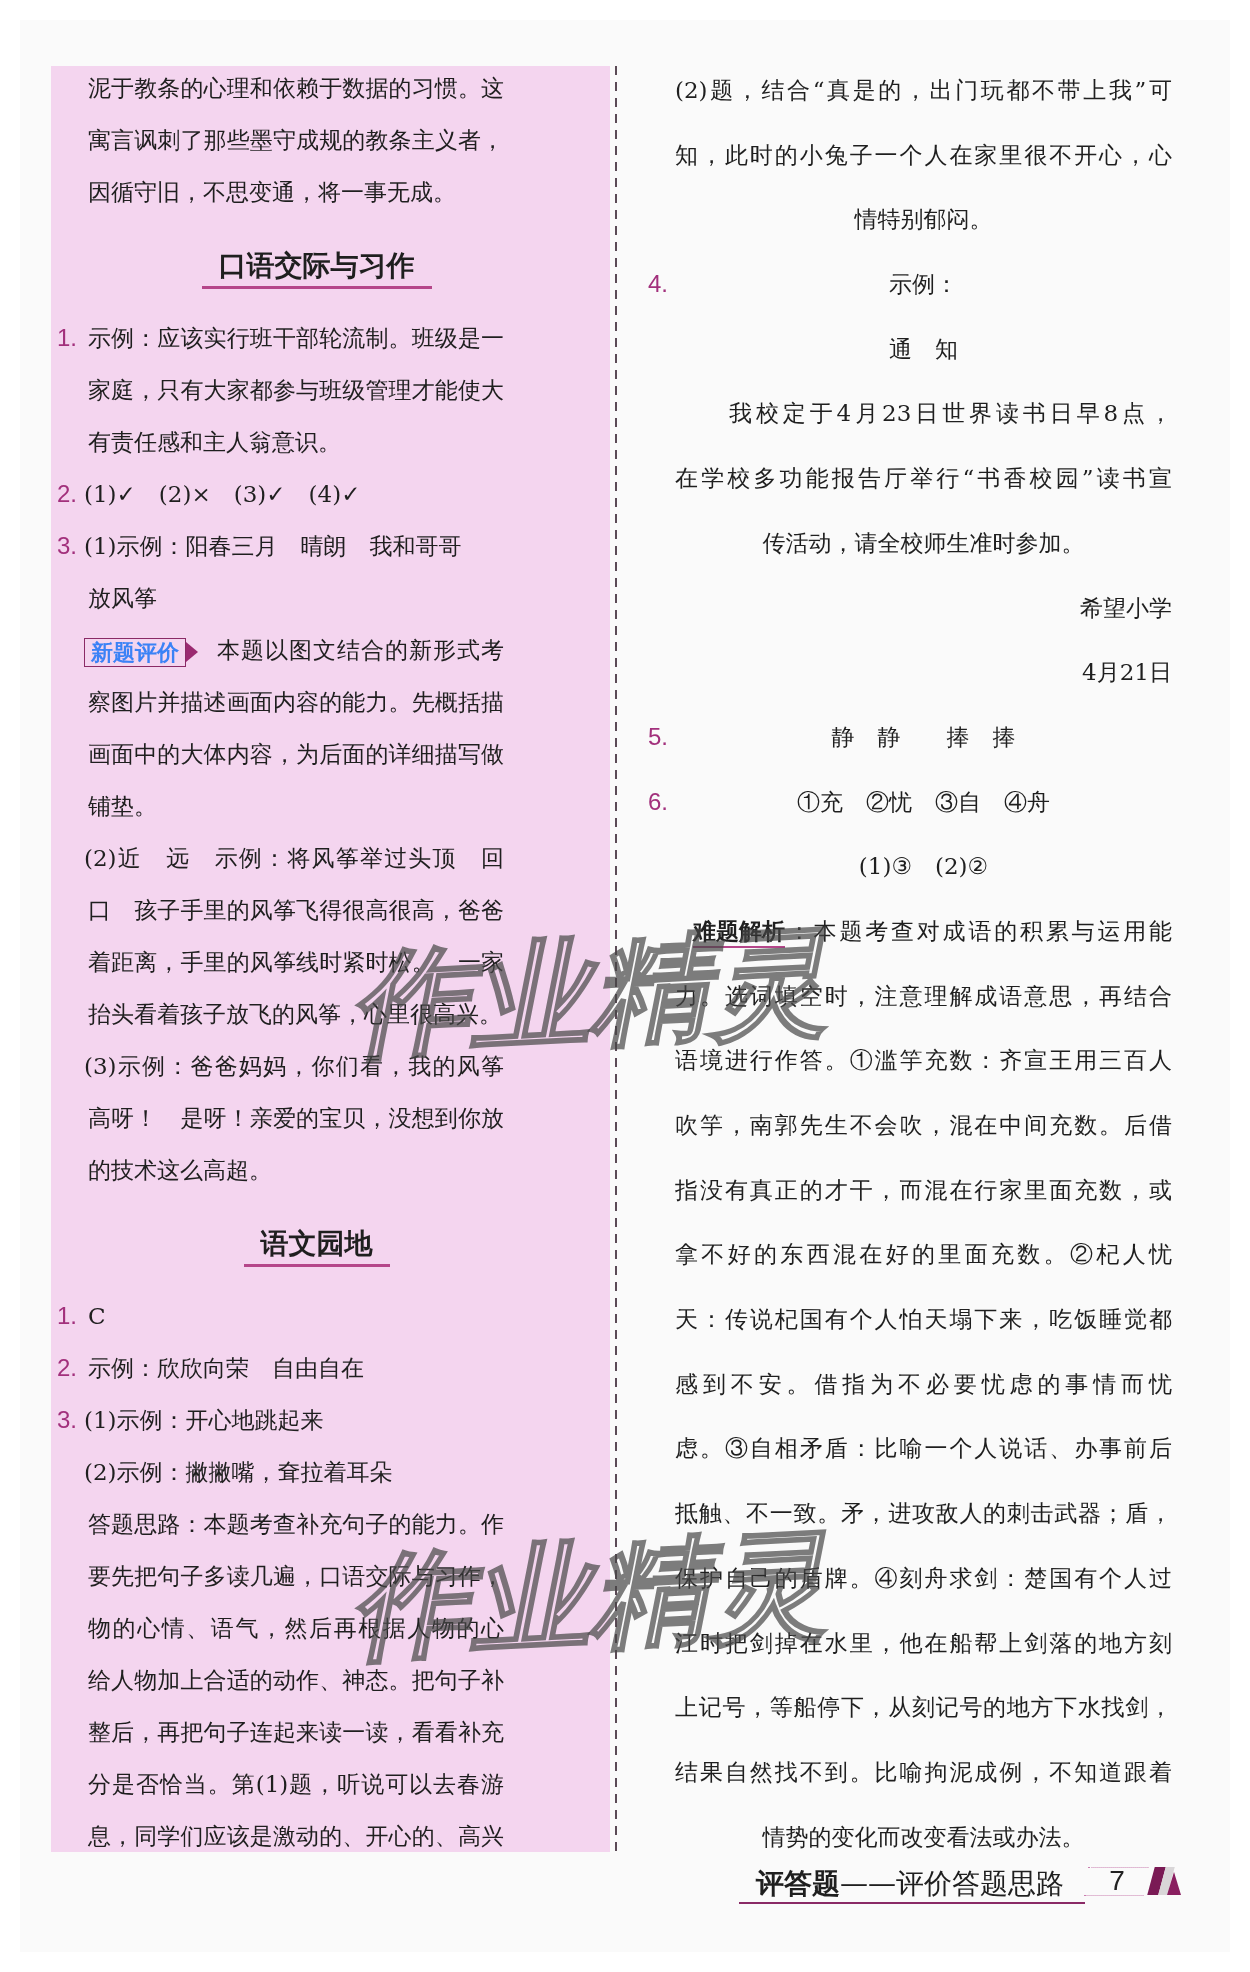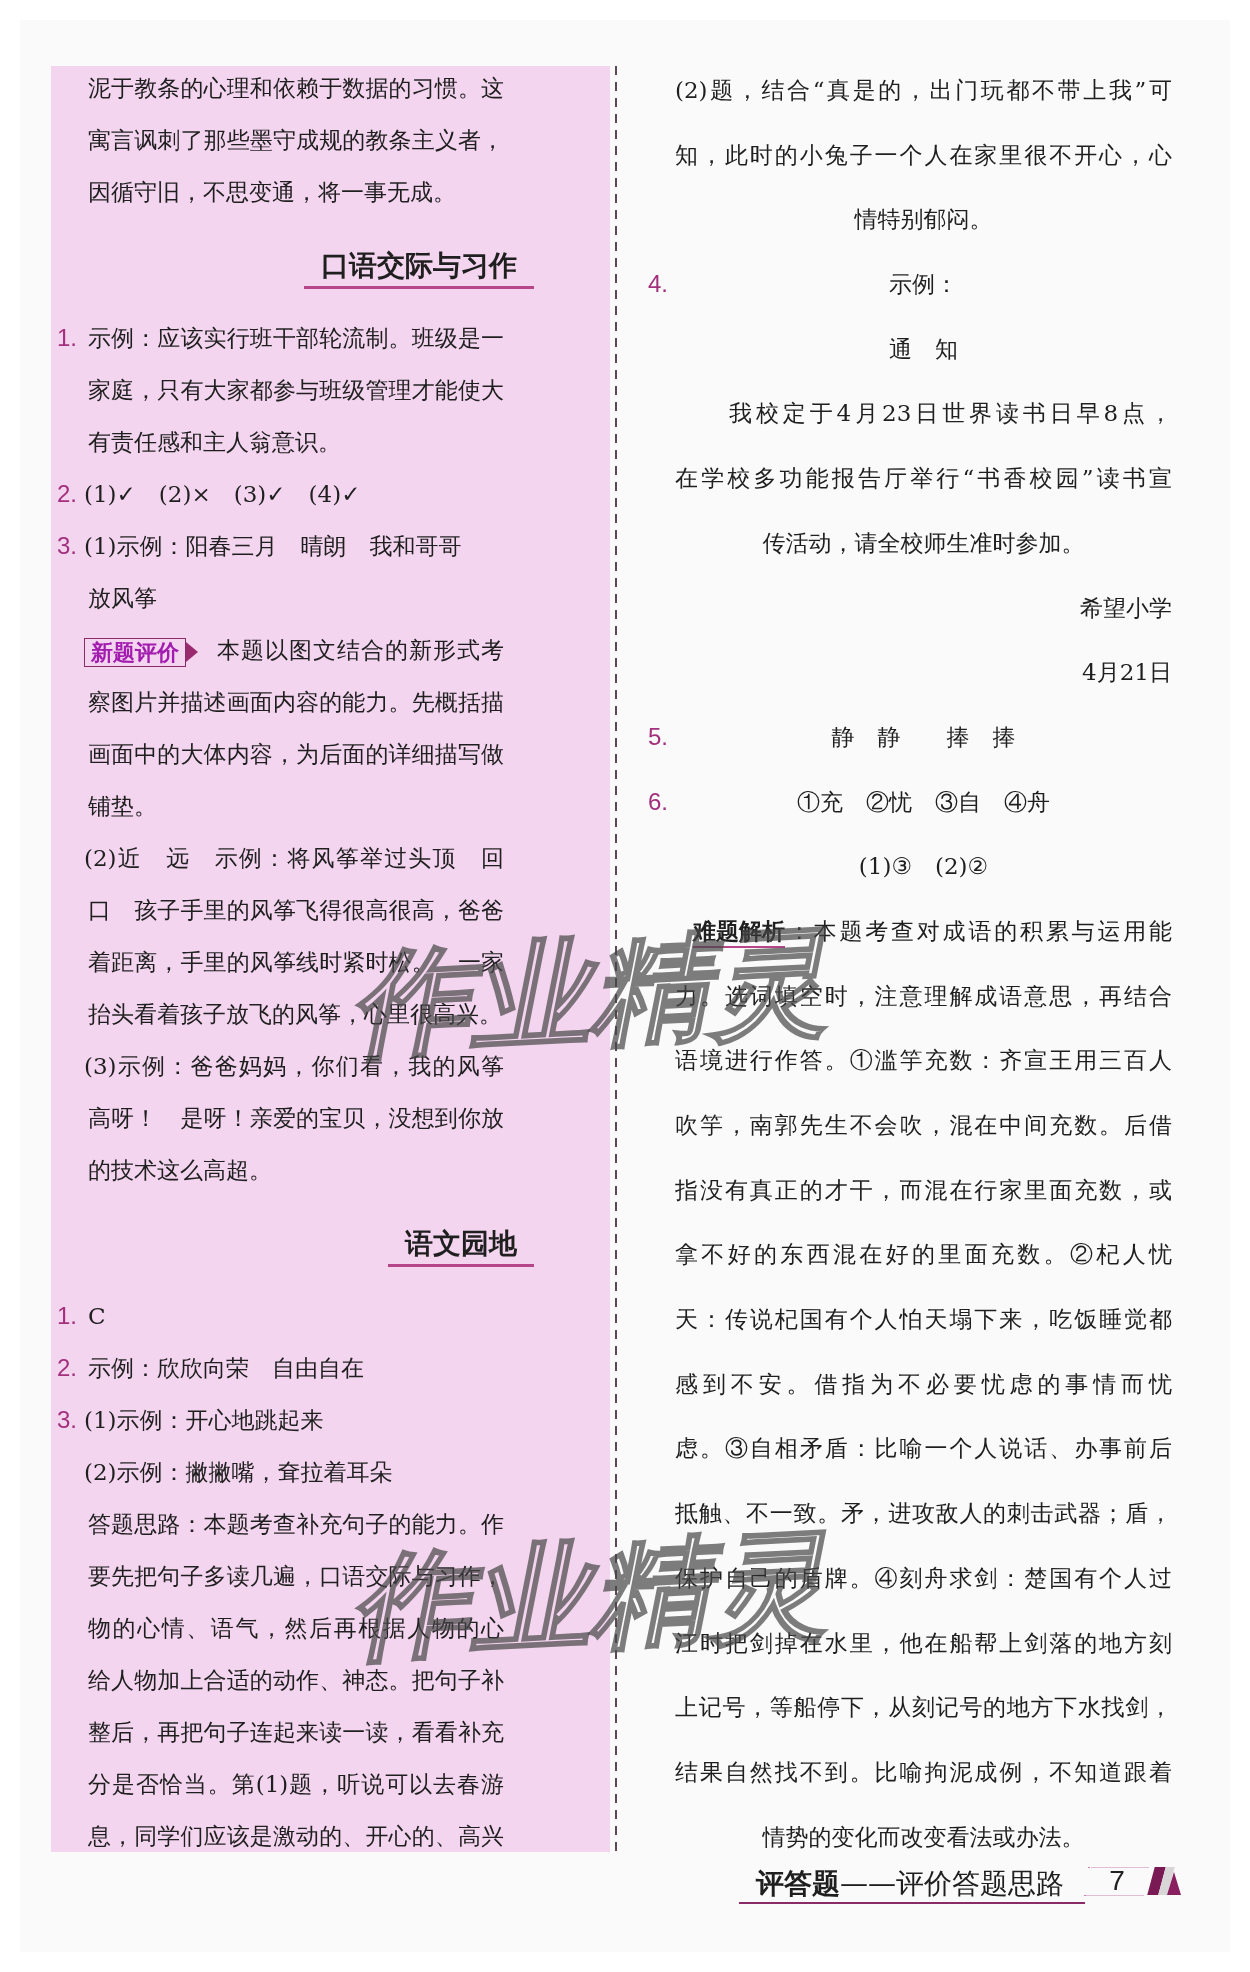--- a/index.html
+++ b/index.html
@@ -23,30 +23,30 @@
   .ln{
     position:relative;height:52px;line-height:52px;font-size:23px;
     padding:0 30px 0 37px;box-sizing:border-box;overflow:hidden;text-align:left;
   }
   .ln.sub{padding-left:33px;}
   .full{text-align:justify;text-align-last:justify;text-justify:inter-character;}
   .num{
     position:absolute;left:6px;top:0;
     font-family:"Liberation Sans", sans-serif;font-size:24px;color:var(--accent);
   }
-  .sec-head{height:94px;text-align:right;padding-left:48px;}
+  .sec-head{height:94px;text-align:center;padding-left:48px;}
   .sec-title{
     display:inline-block;margin-top:28px;height:40px;line-height:40px;
     font-size:28px;font-weight:bold;padding:0 17px;border-bottom:3px solid var(--rule);
     font-family:"DejaVu Sans", sans-serif;
   }
   .badge-wrap{display:inline-flex;align-items:center;vertical-align:middle;margin-left:-4px;margin-right:18px;height:30px;}
   .badge{
     height:27px;line-height:27px;border:1.5px solid #8a2a66;padding:0 6px;
-    font-size:22px;font-family:"DejaVu Sans", sans-serif;font-weight:bold;color:#a21caf;
+    font-size:22px;font-family:"DejaVu Sans", sans-serif;font-weight:bold;color:#3b82f6;
   }
   .badge-arrow{width:0;height:0;border-top:10px solid transparent;border-bottom:10px solid transparent;border-left:12px solid #9a2a70;}
   .bold{font-weight:normal;font-family:"DejaVu Sans", sans-serif;}
 
   
   .col-right{position:absolute;left:648px;top:58px;width:524px;}
   .rln{
     position:relative;height:64.7px;line-height:64.7px;font-size:23px;
     padding-left:27px;box-sizing:border-box;overflow:hidden;text-align:center;
   }

